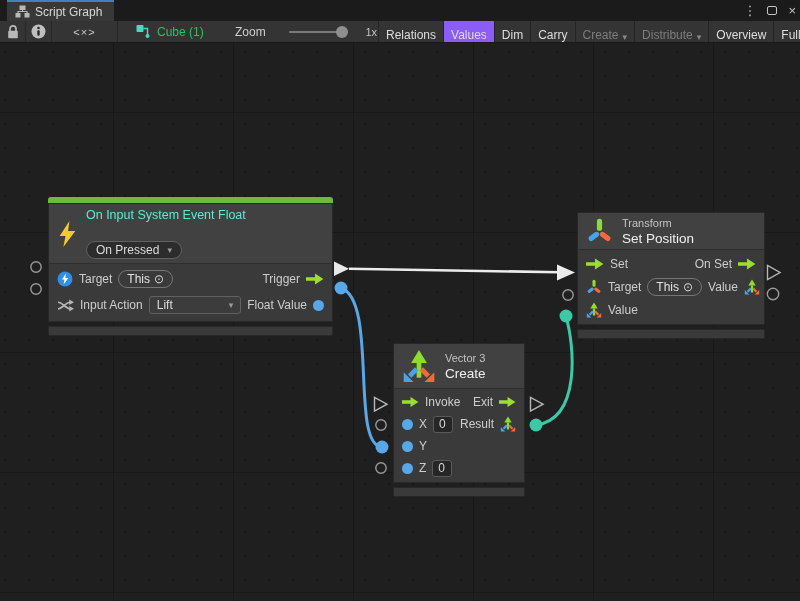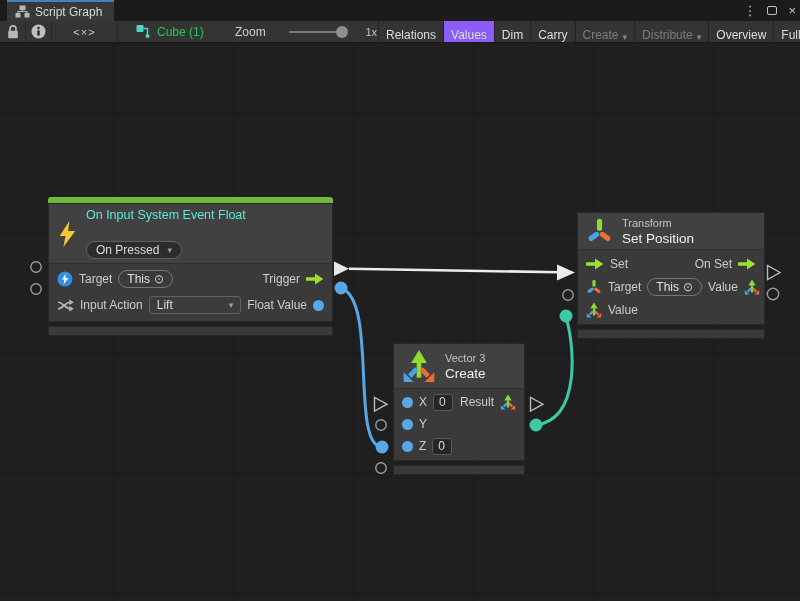--- a/index.html
+++ b/index.html
@@ -274,20 +274,32 @@
         <svg class="icon" width="34" height="38" viewBox="0 0 16 16">
             <use href="#i-vec3"></use>
           </svg>
         <div>
           <div class="n-cat">Vector 3</div>
           <div class="n-name">Create</div>
         </div>
       </div>
       <div class="n-body">
         <div class="row">
+          <svg class="icon" width="17" height="12" viewBox="0 0 18 12">
+              <use href="#i-arrow"></use>
+            </svg>
+          <span class="lbl">Invoke</span>
+          <span class="right">
+            <span class="lbl">Exit</span>
+            <svg class="icon" width="17" height="12" viewBox="0 0 18 12">
+                <use href="#i-arrow"></use>
+              </svg>
+          </span>
+        </div>
+        <div class="row">
           <span class="pin"></span>
           <span class="lbl">X</span>
           <span class="field">0</span>
           <span class="right">
             <span class="lbl">Result</span>
             <svg class="icon" width="16" height="16" viewBox="0 0 16 16">
                 <use href="#i-vec3"></use>
               </svg>
           </span>
         </div>

